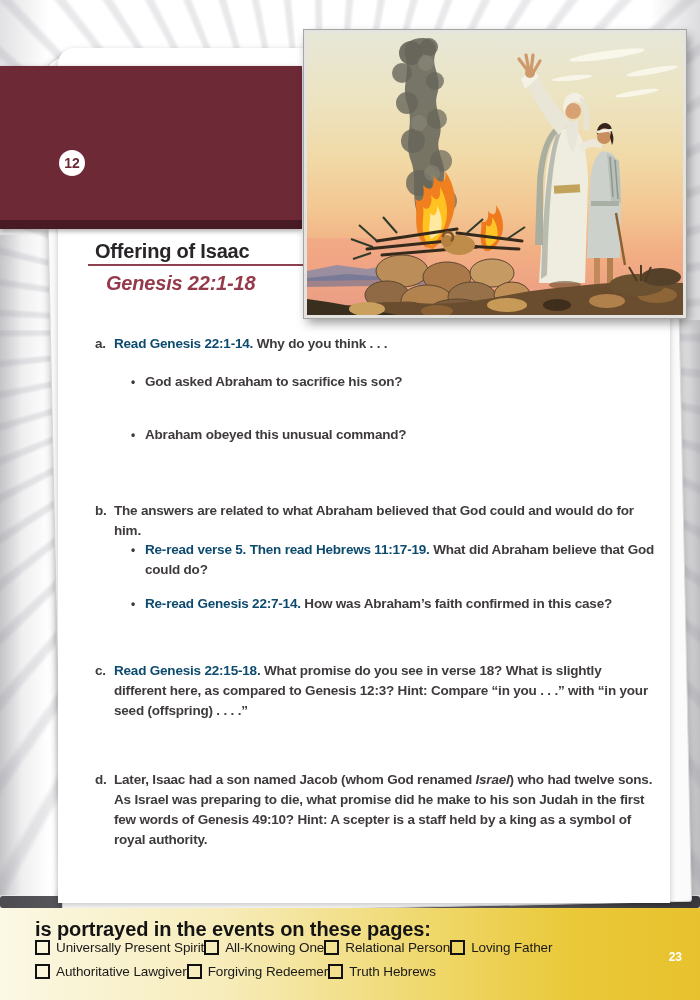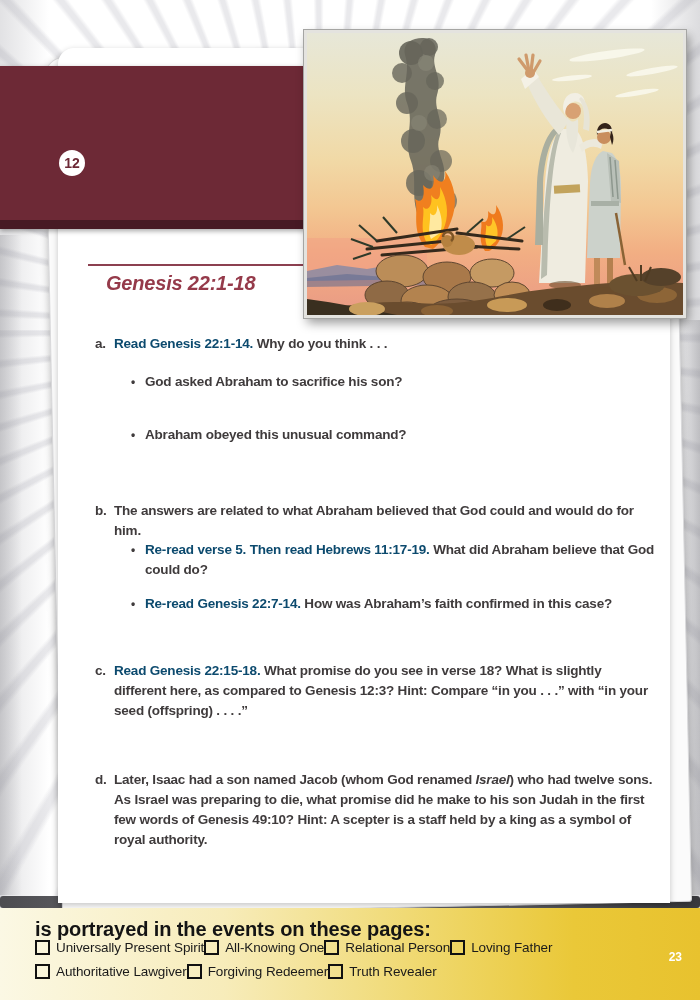--- a/index.html
+++ b/index.html
@@ -37,21 +37,21 @@
     box-shadow:0 3px 9px rgba(0,0,0,.30);
   }
   .card{
     left:58px;top:48px;width:612px;height:855px;z-index:3;
     background:#ffffff;border-radius:16px 3px 0 0;
     box-shadow:0 2px 6px rgba(0,0,0,.22);
   }
   
   .callout{
     left:0;top:66px;width:302px;height:163px;z-index:7;
-    background:#6d2936;box-shadow:0 2px 5px rgba(0,0,0,.35);padding-left:16px;
+    background:#6d2936;box-shadow:0 2px 5px rgba(0,0,0,.35);
   }
   .callout-strip{position:absolute;left:0;bottom:0;width:100%;height:9px;background:#471a24;}
   .callout-num{
     position:absolute;left:59px;top:84px;width:26px;height:26px;border-radius:50%;
     background:#fff;color:#6d2936;font-weight:bold;font-size:14px;
     display:flex;align-items:center;justify-content:center;
   }
   .callout-text{
     position:absolute;left:98px;top:82px;width:198px;
     color:#ffffff;font-weight:bold;font-size:14px;line-height:19.5px;letter-spacing:-.1px;
@@ -271,20 +271,21 @@
         <g stroke="#4f3b22" stroke-width="2">
           <line x1="330" y1="248" x2="322" y2="234"></line>
             <line x1="334" y1="248" x2="334" y2="232"></line>
           <line x1="338" y1="248" x2="344" y2="234"></line>
         </g>
       </g>
     </svg>
   </div>
 
   <div class="layer content">
+    <h1 class="lesson-title">Offering of Isaac</h1>
     <div class="title-rule"></div>
     <div class="lesson-ref">Genesis 22:1-18</div>
 
     <div class="q" style="top:334px">
       <span class="ql">a.</span>
       <span class="qt"><span class="refx">Read Genesis 22:1-14.</span><span> Why do you think . . .</span></span>
     </div>
     <div class="qb" style="top:372px">
       <span class="qdot">•</span>
       <span class="qt"><span class="refx"></span><span>God asked Abraham to sacrifice his son?</span></span>
@@ -349,19 +350,19 @@
           <span>Authoritative Lawgiver</span>
         </span>
 
         <span class="attr-item">
           <span class="chk"></span>
           <span>Forgiving Redeemer</span>
         </span>
 
         <span class="attr-item">
           <span class="chk"></span>
-          <span>Truth Revealer</span>
+          <span>Truth Hebrews</span>
         </span>
       </div>
     <div class="page-num">23</div>
   </div>
 
 </div>
 
 </body></html>

